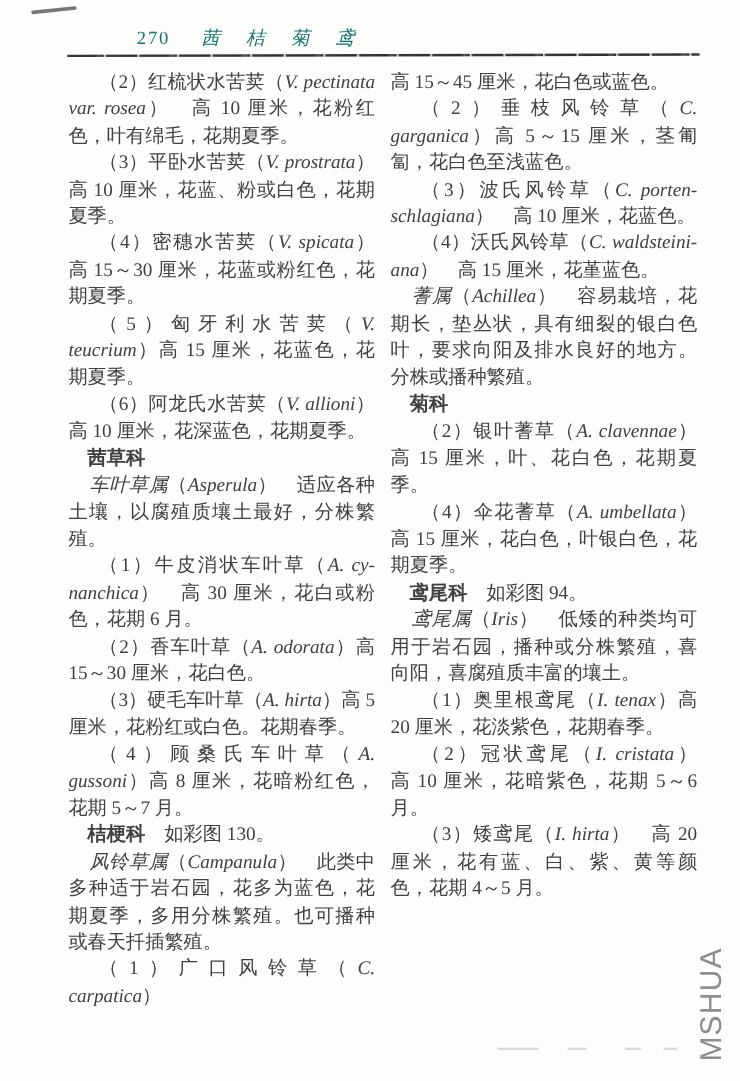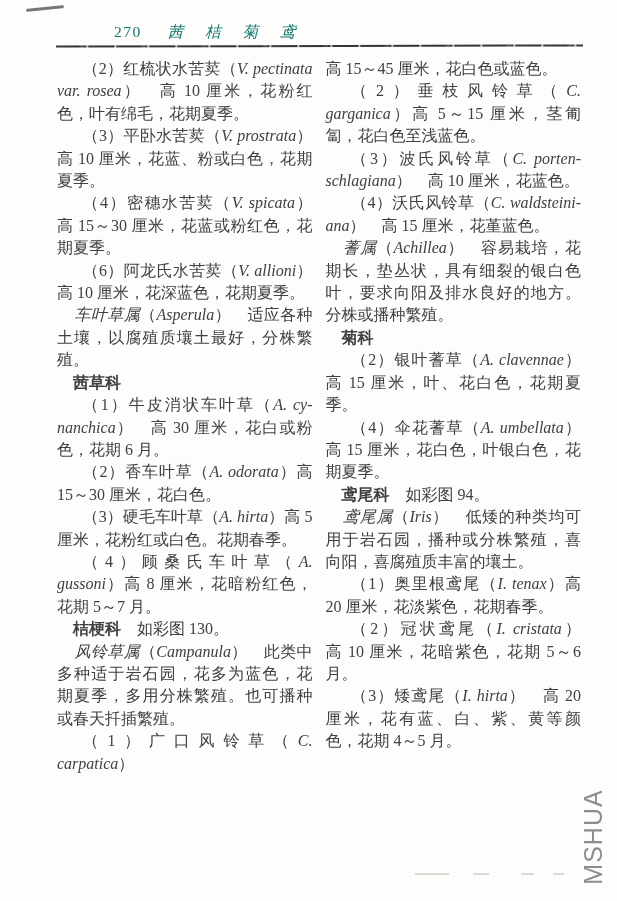--- a/index.html
+++ b/index.html
@@ -62,23 +62,24 @@
   <div class="header">
     <span class="page-num">270</span><span class="running-title">茜 桔 菊 鸢</span>
   </div>
   <div class="header-rule"></div>
 
   <div class="columns">
     <div class="col">
         <p class="para kind-entry">（2）红梳状水苦荬（<span class="latin">V. pectinata var. rosea</span>）　高 10 厘米，花粉红色，叶有绵毛，花期夏季。</p>
         <p class="para kind-entry">（3）平卧水苦荬（<span class="latin">V. prostrata</span>）高 10 厘米，花蓝、粉或白色，花期夏季。</p>
         <p class="para kind-entry">（4）密穗水苦荬（<span class="latin">V. spicata</span>）高 15～30 厘米，花蓝或粉红色，花期夏季。</p>
+        <p class="para kind-entry">（5）匈牙利水苦荬（<span class="latin">V. teucrium</span>）高 15 厘米，花蓝色，花期夏季。</p>
         <p class="para kind-entry">（6）阿龙氏水苦荬（<span class="latin">V. allioni</span>）高 10 厘米，花深蓝色，花期夏季。</p>
+        <p class="para kind-family"><span class="bold-cn">茜草科</span></p>
         <p class="para kind-genus"><span class="kai">车叶草属</span>（<span class="latin">Asperula</span>）　适应各种土壤，以腐殖质壤土最好，分株繁殖。</p>
-        <p class="para kind-family"><span class="bold-cn">茜草科</span></p>
         <p class="para kind-entry">（1）牛皮消状车叶草（<span class="latin">A. cy-nanchica</span>）　高 30 厘米，花白或粉色，花期 6 月。</p>
         <p class="para kind-entry">（2）香车叶草（<span class="latin">A. odorata</span>）高 15～30 厘米，花白色。</p>
         <p class="para kind-entry">（3）硬毛车叶草（<span class="latin">A. hirta</span>）高 5 厘米，花粉红或白色。花期春季。</p>
         <p class="para kind-entry">（4）顾桑氏车叶草（<span class="latin">A. gussoni</span>）高 8 厘米，花暗粉红色，花期 5～7 月。</p>
         <p class="para kind-family"><span class="bold-cn">桔梗科</span>　如彩图 130。</p>
         <p class="para kind-genus"><span class="kai">风铃草属</span>（<span class="latin">Campanula</span>）　此类中多种适于岩石园，花多为蓝色，花期夏季，多用分株繁殖。也可播种或春天扦插繁殖。</p>
         <p class="para kind-entry">（1）广口风铃草（<span class="latin">C. carpatica</span>）</p>
       </div>
     <div class="col">
         <p class="para kind-cont">高 15～45 厘米，花白色或蓝色。</p>

